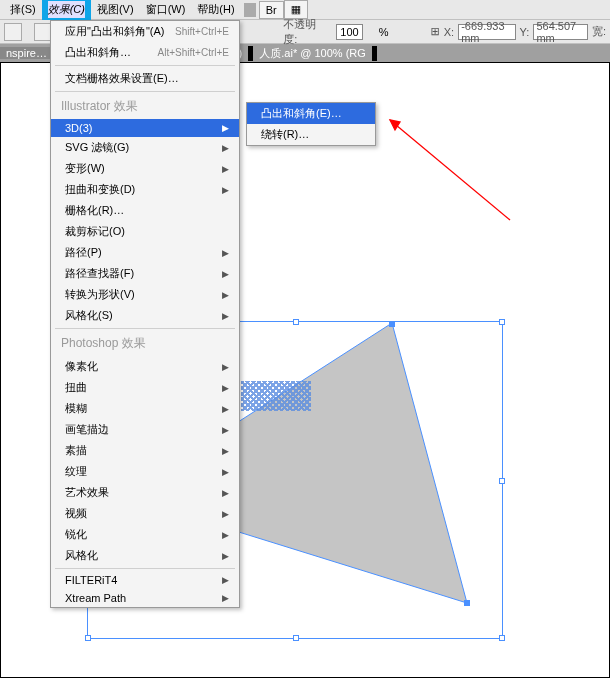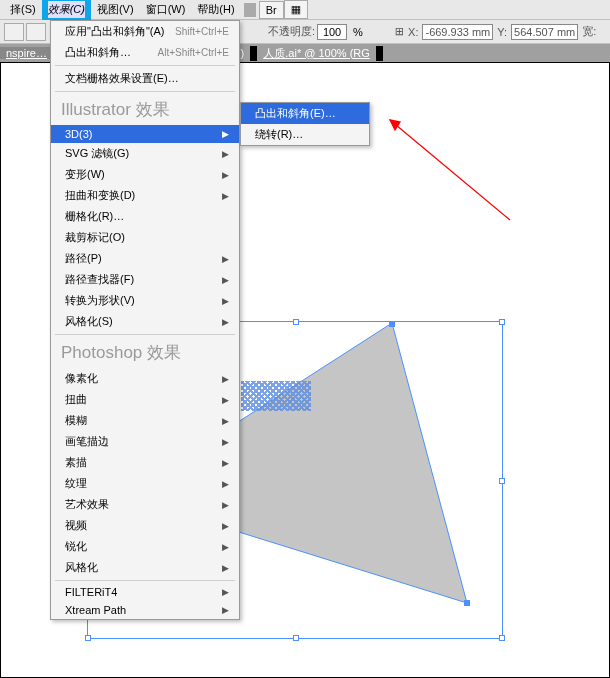--- a/index.html
+++ b/index.html
@@ -1,36 +1,36 @@
 <!DOCTYPE html>
 <html><head>
 <meta charset="utf-8">
 <style>
 * { margin: 0; padding: 0; box-sizing: border-box; font-family: "Microsoft YaHei", Arial, sans-serif; font-size: 11px; }
 body { background: #fff; width: 610px; height: 678px; overflow: hidden; position: relative; }
 .menubar { background: #e8e8e8; height: 20px; display: flex; align-items: center; padding: 0 4px; border-bottom: 1px solid #c0c0c0; }
 .menubar > div { padding: 2px 6px; cursor: default; }
 .menubar > div.active { background: #e0e0ff; border: 6px solid #0ea5e9; padding: 1px 0; font-style: italic; }
 .mb-sep { width: 1px; height: 14px; background: #aaa; margin: 0 3px; }
-.toolbar { background: #e8e8e8; height: 24px; display: flex; align-items: center; padding: 0 4px; gap: 2px; border-bottom: 1px solid #c0c0c0; position: relative; }
+.toolbar { background: #e8e8e8; height: 24px; display: flex; align-items: center; padding: 0 4px; gap: 12px; border-bottom: 1px solid #c0c0c0; position: relative; }
 .tb-btn { width: 20px; height: 18px; border: 1px solid #aaa; background: #f0f0f0; }
 .opacity-lbl { margin-left: 220px; color: #555; }
 .opacity-box { width: 30px; height: 16px; border: 1px solid #888; background: #fff; display: inline-flex; align-items: center; justify-content: center; }
 .units { margin-left: 4px; }
 .toolbar-coord { margin-left: 30px; display: flex; align-items: center; gap: 4px; color: #555; }
 .cbox { height: 16px; border: 1px solid #888; background: #fff; padding: 0 2px; display: inline-flex; align-items: center; }
 .doctabs { background: #a0a0a0; height: 18px; display: flex; align-items: center; font-size: 10px; color: #fff; overflow: hidden; white-space: nowrap; }
-.doctabs > div { padding: 0 6px; border-right: 7px solid #000000; text-decoration: underline; }
+.doctabs > div { padding: 0 6px; border-right: 5px solid #000000; }
 .canvas { position: absolute; top: 62px; left: 0; right: 0; bottom: 0; background: #fff; border: 1px solid #000; }
 .sel-box { position: absolute; border: 1px solid #4a90ff; }
 .sel-handle { position: absolute; width: 6px; height: 6px; background: #fff; border: 1px solid #4a90ff; }
 .shape { position: absolute; }
 .scribble { position: absolute; width: 70px; height: 30px; background: repeating-linear-gradient(45deg, #5b8de0 0 2px, transparent 2px 4px), repeating-linear-gradient(-45deg, #5b8de0 0 2px, transparent 2px 4px); opacity: .8; }
 .menu { position: absolute; background: #f4f4f4; border: 1px solid #999; box-shadow: 2px 2px 4px rgba(0,0,0,.25); width: 190px; z-index: 10; }
-.menu-section-title { color: #9a9a9a; padding: 4px 10px; font-size: 17px; }
+.menu-section-title { color: #9a9a9a; padding: 4px 10px; font-size: 12px; }
 .menu-item { padding: 3px 10px 3px 14px; display: flex; justify-content: space-between; align-items: center; cursor: default; }
 .menu-item.hl { background: #2d6bdf; color: #fff; }
 .menu-item .shortcut { color: #888; font-size: 10px; }
 .menu-item .arrow { font-size: 9px; color: #555; }
 .menu-item.hl .arrow { color: #fff; }
 .menu-sep { height: 1px; background: #cfcfcf; margin: 2px 4px; }
 .submenu { position: absolute; background: #f4f4f4; border: 1px solid #999; box-shadow: 2px 2px 4px rgba(0,0,0,.25); width: 130px; z-index: 11; }
 .arrow-line { position: absolute; stroke: #f00; stroke-width: 1.3; fill: none; z-index: 5; }
 </style>
 </head>
@@ -201,18 +201,18 @@
         <span>FILTERiT4</span>
         <span class="arrow">▶</span>
       </div>
       <div class="menu-item">
         <span>Xtream Path</span>
         <span class="arrow">▶</span>
       </div>
     </div>
 </div>
 
-<div class="submenu" style="left:240px;top:102px;">
+<div class="submenu" style="left:246px;top:102px;">
   <div id="sub1">
       <div class="menu-item hl">凸出和斜角(E)…</div>
       <div class="menu-item">绕转(R)…</div>
     </div>
 </div>
 
 </body></html>

